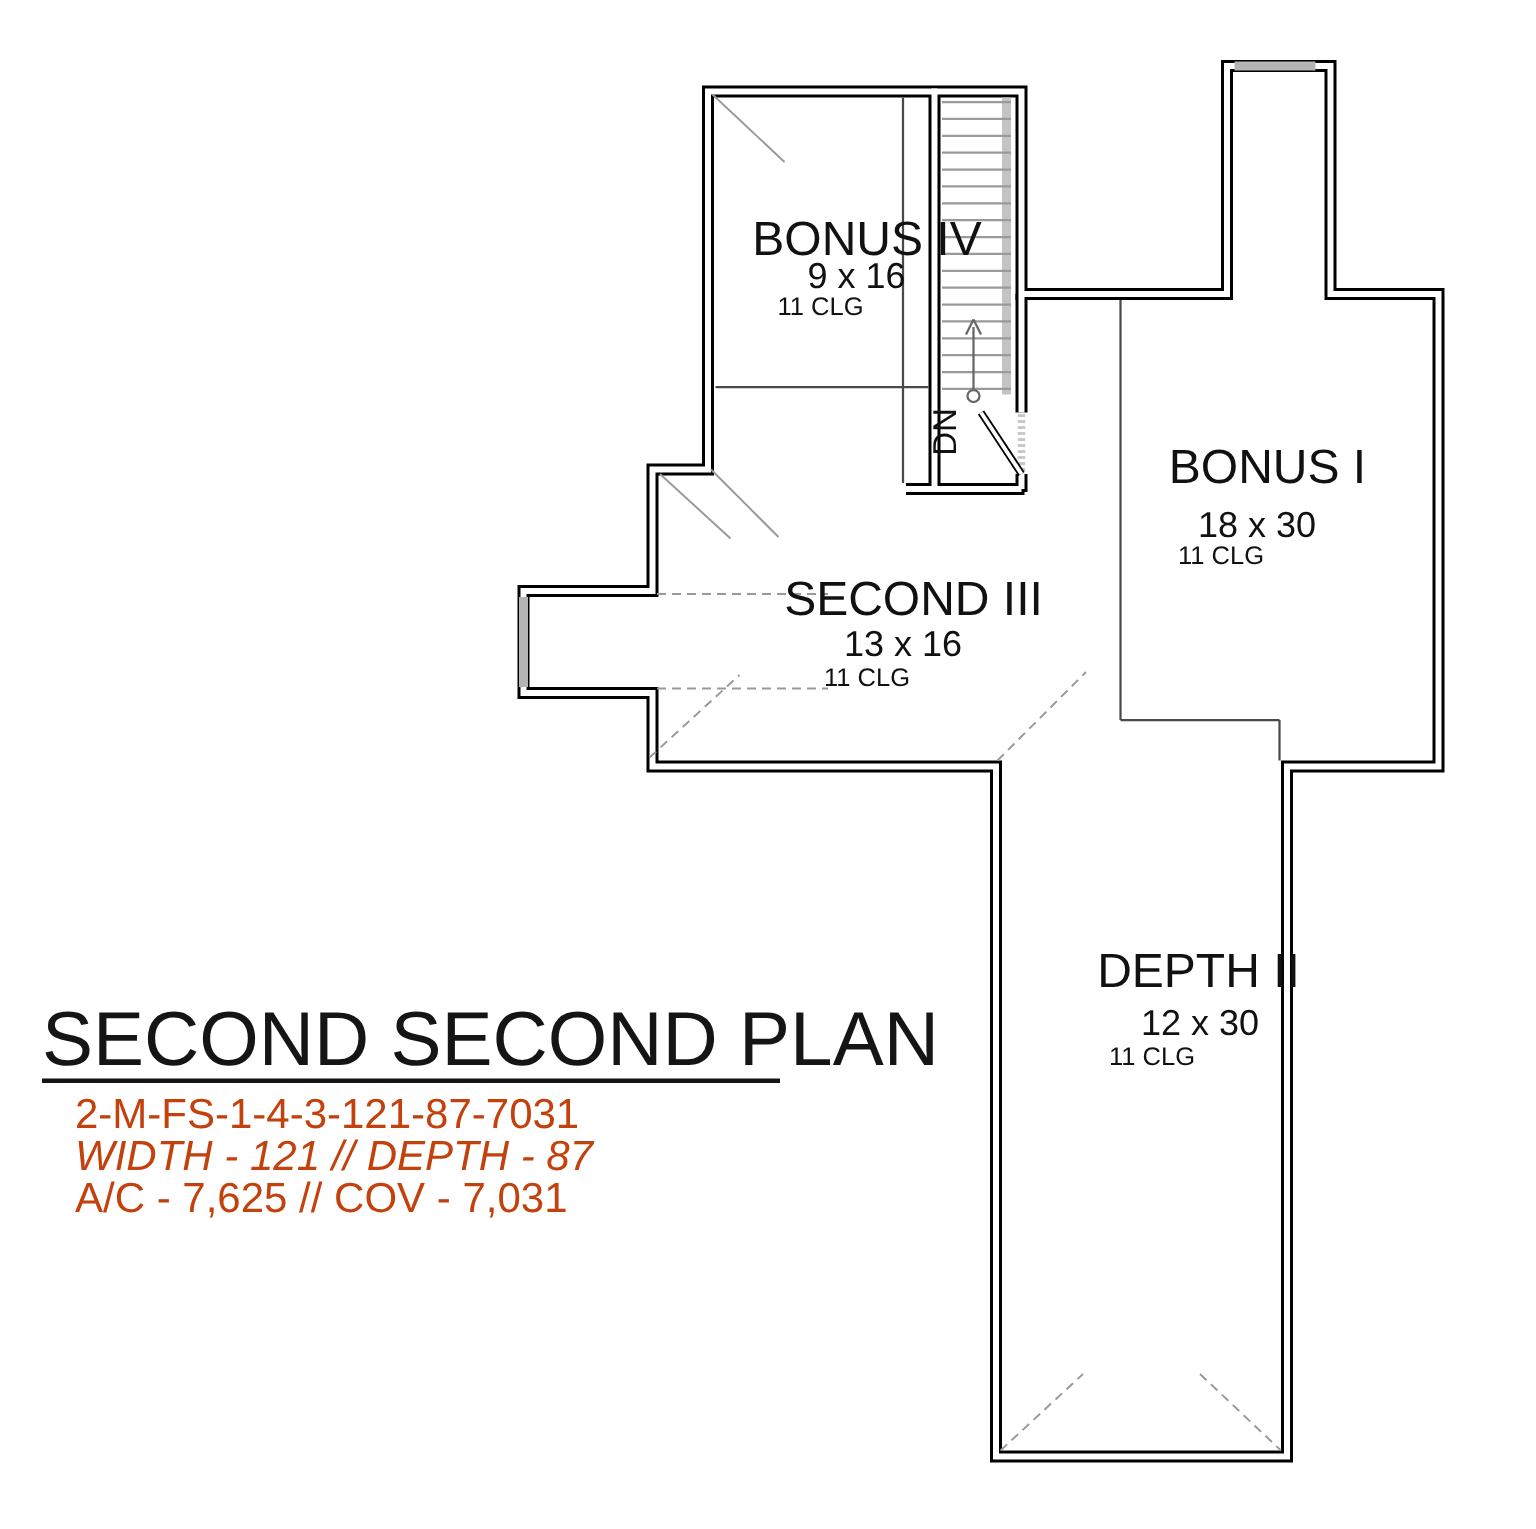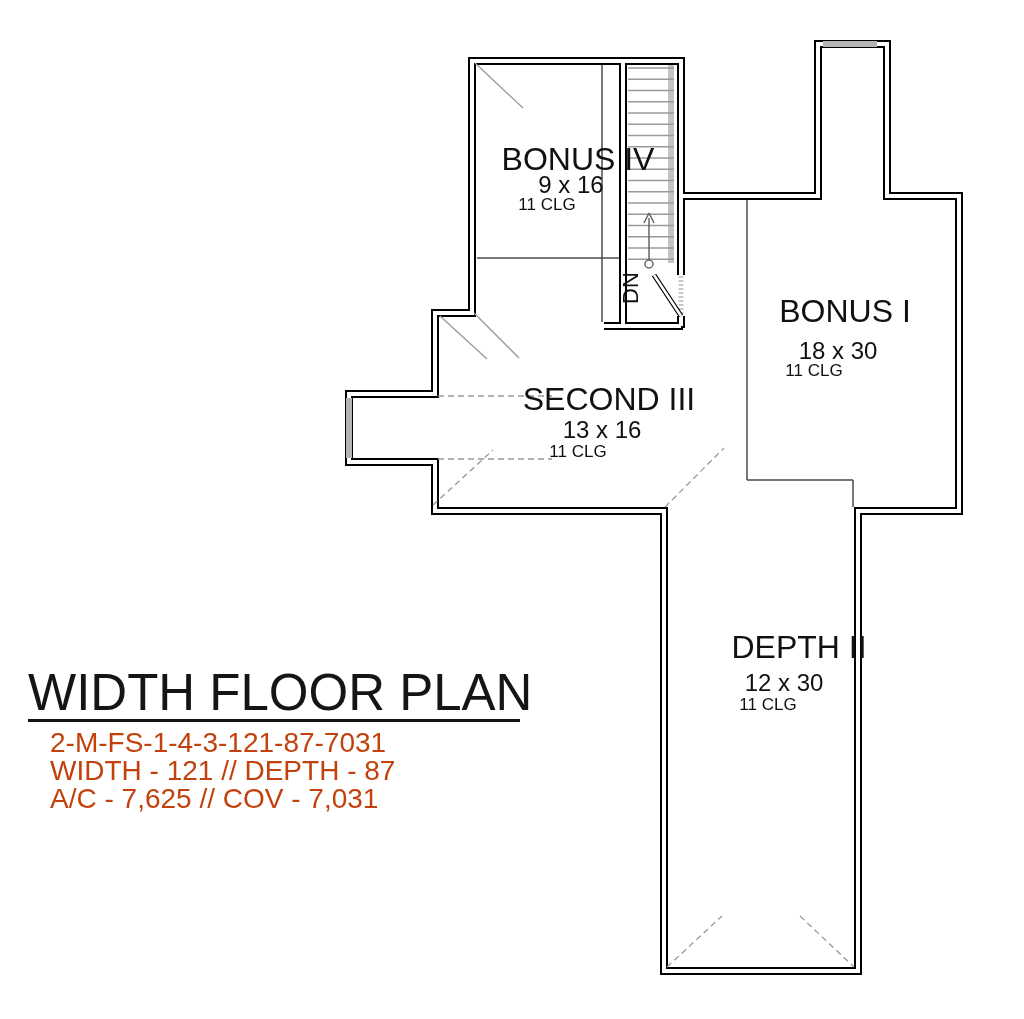--- a/index.html
+++ b/index.html
@@ -114,20 +114,20 @@
 
 <div class="lbl room-name" style="left:814px;top:295px;">BONUS I</div>
 <div class="lbl room-size" style="left:814px;top:339px;">18 x 30</div>
 <div class="lbl room-clg" style="left:814px;top:362px;">11 CLG</div>
 
 <div class="lbl room-name" style="left:578px;top:383px;">SECOND III</div>
 <div class="lbl room-size" style="left:578px;top:418px;">13 x 16</div>
 <div class="lbl room-clg" style="left:578px;top:443px;">11 CLG</div>
 
 <div class="lbl room-name" style="left:768px;top:631px;">DEPTH II</div>
-<div class="lbl room-size" style="left:760px;top:671px;">12 x 30</div>
+<div class="lbl room-size" style="left:776px;top:671px;">12 x 30</div>
 <div class="lbl room-clg" style="left:768px;top:696px;">11 CLG</div>
 
-<div class="title-big">WIDTH FLOOR PLAN</div>
+<div class="title-big">SECOND SECOND PLAN</div>
 <div class="title-rule"></div>
 <div class="title-sub" style="top:729px;">2-M-FS-1-4-3-121-87-7031</div>
-<div class="title-sub" style="top:757px;">WIDTH - 121 // DEPTH - 87</div>
+<div class="title-sub" style="top:757px;font-style:italic;">WIDTH - 121 // DEPTH - 87</div>
 <div class="title-sub" style="top:785px;">A/C - 7,625 // COV - 7,031</div>
 
 </body></html>

